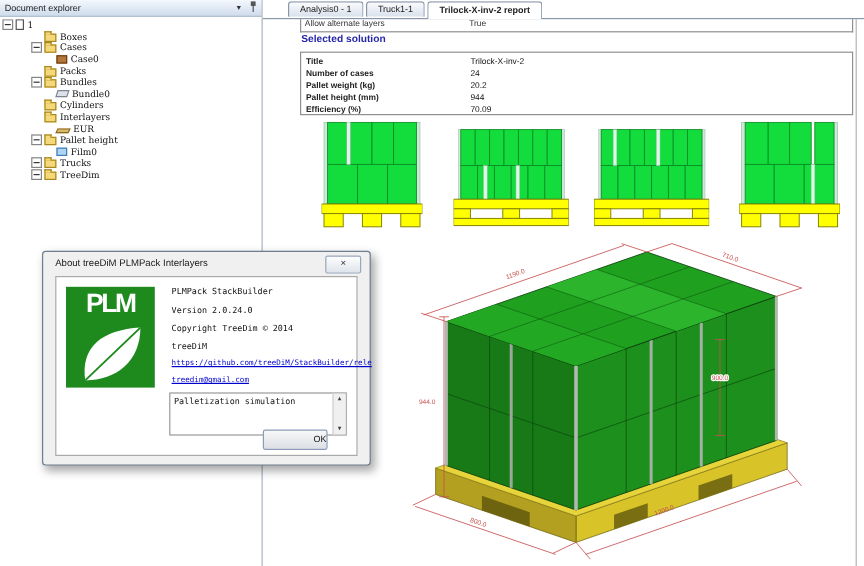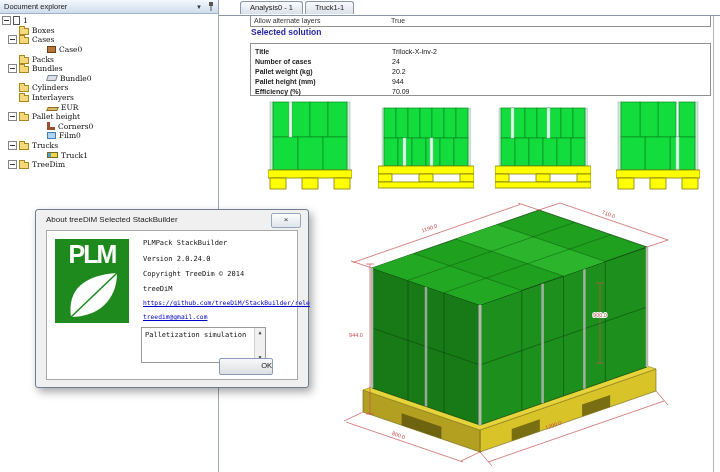--- a/index.html
+++ b/index.html
@@ -8,21 +8,21 @@
   
   #explorer{position:absolute;left:0;top:0;width:218px;height:472px;background:#fff}
   #explorer-header{position:absolute;left:0;top:0;right:0;height:14px;
     background:linear-gradient(#f3f8fd,#cfdcec);border-bottom:1px solid #9fb2c8;
     display:flex;align-items:center;font-size:7.5px;color:#1a1a1a;padding:0 4px;box-sizing:border-box}
   #explorer-header .sp{flex:1}
   .hdr-glyph{font-size:6px;color:#333;margin-left:6px;line-height:1}
   #tree{position:absolute;left:0;top:16px;right:0;bottom:0;overflow:hidden}
   .tree-row{display:flex;align-items:center;height:9.6px;font-size:7.5px;color:#111;
     font-family:"DejaVu Serif",serif;white-space:nowrap}
-  .lv0{padding-left:2px}.lv1{padding-left:8px}.lv2{padding-left:36px}
+  .lv0{padding-left:2px}.lv1{padding-left:26px}.lv2{padding-left:36px}
   .tg{width:7px;height:7px;border:1px solid #848484;background:#fff;position:relative;margin-right:2px;flex:none}
   .tg::before{content:"";position:absolute;left:1px;right:1px;top:3px;height:1px;background:#333}
   .tg-sp{width:11px;flex:none}
   .ic{display:inline-block;margin-right:3px;flex:none;box-sizing:border-box}
   .ic-doc{width:7px;height:9px;background:#fff;border:1px solid #555}
   .ic-folder{width:10px;height:7px;background:#f5d87a;border:1px solid #a8871f;position:relative;margin-top:2px}
   .ic-folder::before{content:"";position:absolute;top:-3px;left:-1px;width:4px;height:2px;background:#f5d87a;border:1px solid #a8871f;border-bottom:none}
   .ic-case{width:9px;height:7px;background:#b5763a;border:1px solid #6e3f12}
   .ic-bundle{width:10px;height:6px;background:#dde2ea;border:1px solid #7d8794;transform:skewX(-18deg)}
   .ic-pallet{width:11px;height:4px;background:#d9b96a;border:1px solid #8a6a22;transform:skewX(-25deg);margin-top:3px}
@@ -55,26 +55,26 @@
   
   #dialog{position:absolute;left:35px;top:209px;width:272px;height:177px;background:#f0f0f0;
     border:1px solid #6e7d8f;border-radius:3px;box-shadow:3px 4px 8px rgba(0,0,0,.35);z-index:50}
   #dialog-title{position:absolute;left:10px;top:2px;height:16px;line-height:16px;font-size:8px;color:#1a1a1a}
   #dialog-close{position:absolute;right:7px;top:3px;width:28px;height:13px;
     border:1px solid #98a8bc;border-radius:2px;background:linear-gradient(#fdfdfd,#dfe4ec);
     font-size:8px;line-height:12px;text-align:center;color:#333}
   #dialog-panel{position:absolute;left:10px;top:20px;right:10px;bottom:7px;background:#fff;border:1px solid #a8a8a8}
   #plm-logo{position:absolute;left:8px;top:8px;width:74px;height:84px;background:#1e8a1e;overflow:hidden}
   #plm-logo-text{position:absolute;left:0;right:0;top:1px;text-align:center;color:#fff;
-    font-weight:bold;font-size:25px;letter-spacing:-2px;font-family:"Liberation Sans",sans-serif}
+    font-weight:bold;font-size:22px;letter-spacing:-2px;font-family:"Liberation Sans",sans-serif}
   #plm-leaf{position:absolute;left:12px;top:32px}
   .dlg-line{position:absolute;left:96px;font-size:7px;color:#111;font-family:"DejaVu Sans Mono",monospace;white-space:nowrap}
   .dlg-link{position:absolute;left:96px;font-size:6.3px;color:#0000cc;text-decoration:underline;
     font-family:"DejaVu Sans Mono",monospace;white-space:nowrap}
-  #dlg-desc{position:absolute;left:94px;top:96px;width:125px;height:36px;border:1px solid #999;
+  #dlg-desc{position:absolute;left:94px;top:96px;width:148px;height:36px;border:1px solid #999;
     box-sizing:border-box;font-size:7px;font-family:"DejaVu Sans Mono",monospace;color:#111}
   #dlg-desc-text{position:absolute;left:3px;top:3px}
   #dlg-scroll{position:absolute;right:0;top:0;bottom:0;width:10px;background:#f0f0f0;border-left:1px solid #cfcfcf}
   .scroll-arrow{position:absolute;left:0;right:0;text-align:center;font-size:5px;color:#404040;line-height:1}
   #ok-button{position:absolute;right:24px;bottom:4px;width:52px;height:15px;
     border:1px solid #8a9ab8;border-radius:2px;background:linear-gradient(#f8f8f8,#dcdfe4);
     font-size:7.5px;text-align:right;line-height:14px;color:#111}
 </style>
 </head>
 <body>
@@ -140,51 +140,42 @@
         <span class="ic ic-pallet"></span>
         <span>EUR</span>
       </div>
       <div class="tree-row lv1">
         <span class="tg"></span>
         <span class="ic ic-folder"></span>
         <span>Pallet height</span>
       </div>
       <div class="tree-row lv2">
         <span class="tg-sp"></span>
-        <span class="ic ic-corner"></span>
-        <span>Corners0</span>
-      </div>
-      <div class="tree-row lv2">
-        <span class="tg-sp"></span>
         <span class="ic ic-film"></span>
         <span>Film0</span>
       </div>
       <div class="tree-row lv1">
         <span class="tg"></span>
         <span class="ic ic-folder"></span>
         <span>Trucks</span>
-      </div>
-      <div class="tree-row lv2">
-        <span class="tg-sp"></span>
-        <span class="ic ic-truck"></span>
-        <span>Truck1</span>
       </div>
       <div class="tree-row lv1">
         <span class="tg"></span>
         <span class="ic ic-folder"></span>
         <span>TreeDim</span>
       </div>
     </div>
 </div>
 <div id="splitter"></div>
 
 <div id="main">
   <div id="tabbar">
       <div class="tab">Analysis0 - 1</div>
       <div class="tab">Truck1-1</div>
+      <div class="tab active">Trilock-X-inv-2 report</div>
     </div>
   <div id="page-right-border"></div>
 
   <div id="partial-row">
     <span class="k">Allow alternate layers</span>
     <span class="v">True</span>
   </div>
 
   <div id="section-title">Selected solution</div>
 
@@ -361,21 +352,21 @@
       <text x="278" y="16" text-anchor="middle" transform="rotate(19 278 16)">710.0</text>
       <text x="26" y="137" text-anchor="middle">944.0</text>
       <text x="270" y="117" text-anchor="middle" stroke="#ffffff" stroke-width="2" paint-order="stroke">900.0</text>
       <text x="68" y="237" text-anchor="middle" transform="rotate(19 68 237)">800.0</text>
       <text x="224" y="227" text-anchor="middle" transform="rotate(-19 224 227)">1200.0</text>
     </g>
   </svg>
 </div>
 
 <div id="dialog">
-  <div id="dialog-title">About treeDiM Selected StackBuilder</div>
+  <div id="dialog-title">About treeDiM PLMPack Interlayers</div>
   <div id="dialog-close">×</div>
   <div id="dialog-panel">
     <div id="plm-logo">
       <div id="plm-logo-text">PLM</div>
       <svg id="plm-leaf" width="52" height="48" viewBox="0 0 52 48">
         <path d="M4 46 C 0 18 18 4 50 2 C 50 30 30 46 4 46 Z" fill="#ffffff"></path>
         <path d="M50 2 L 4 46" stroke="#1e8a1e" stroke-width="1.6"></path>
       </svg>
     </div>
     <div class="dlg-line" style="top:8px">PLMPack StackBuilder</div>

